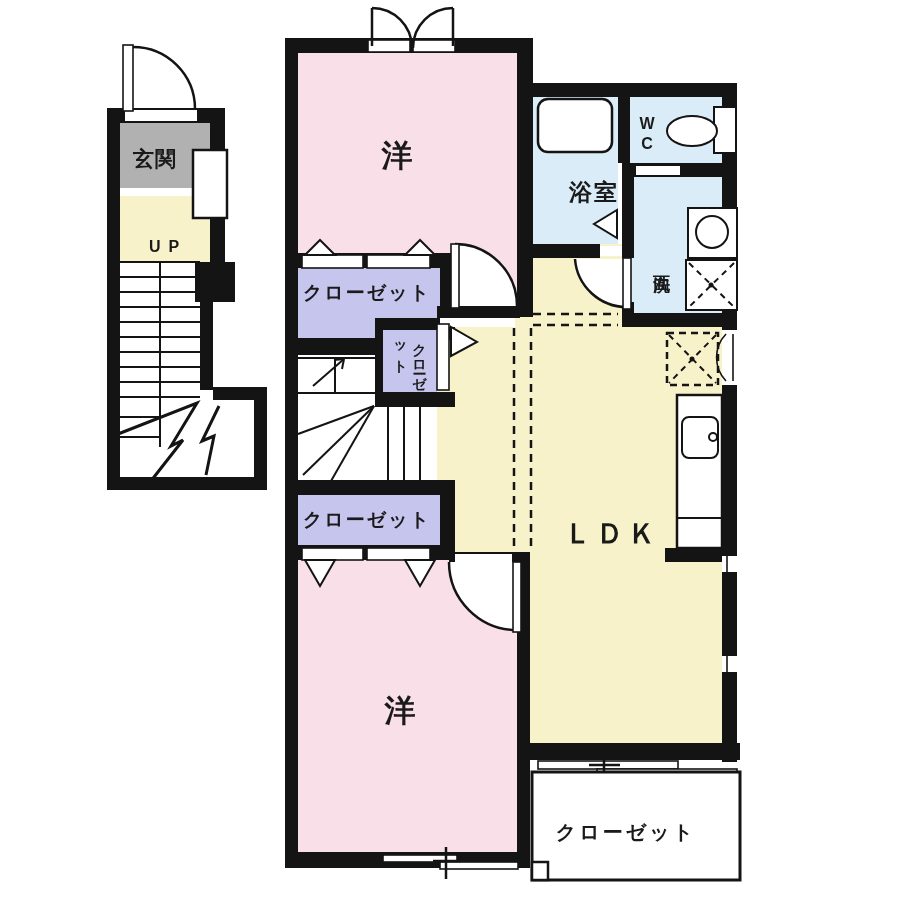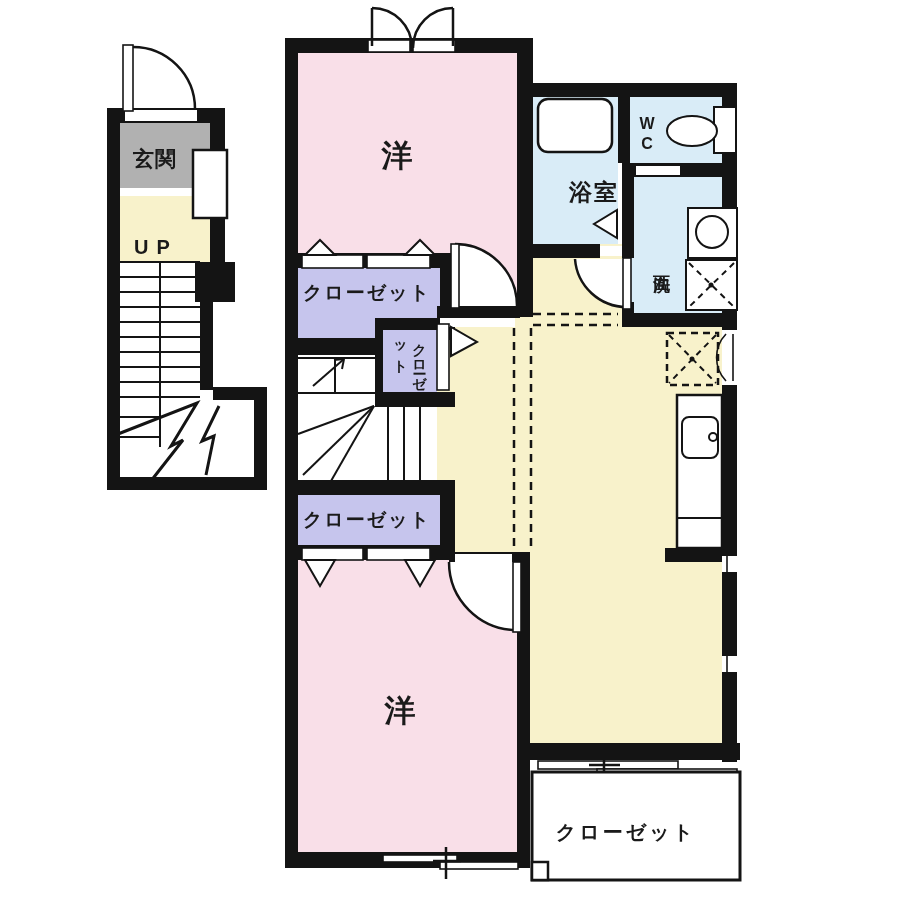--- a/index.html
+++ b/index.html
@@ -278,23 +278,24 @@
     <line class="dash" x1="531" y1="328" x2="531" y2="550"></line>
   </g>
 
   <g>
     <rect x="532" y="772" width="208" height="108" fill="#fff" stroke="#141414" stroke-width="3"></rect>
     <rect class="fix25" x="532" y="862" width="16" height="18"></rect>
   </g>
 </svg>
 
   <div class="lbl" style="left:155px;top:159px;font-size:21px;letter-spacing:1px;">玄関</div>
-  <div class="lbl" style="left:156px;top:247px;font-size:20px;letter-spacing:8px;font-weight:700;">UP</div>
+  <div class="lbl" style="left:168px;top:247px;font-size:16px;letter-spacing:8px;font-weight:700;">UP</div>
   <div class="lbl" style="left:397px;top:156px;font-size:31px;">洋</div>
   <div class="lbl" style="left:367px;top:293px;font-size:19px;letter-spacing:2px;">クローゼット</div>
   <div class="lbl vert" style="left:410px;top:360px;font-size:14px;line-height:19px;height:52px;">クローゼット</div>
   <div class="lbl" style="left:594px;top:192px;font-size:23px;letter-spacing:2px;">浴室</div>
   <div class="lbl" style="left:647px;top:134px;font-size:16px;line-height:20px;width:18px;word-break:break-all;white-space:normal;text-align:center;">WC</div>
   <div class="lbl vert" style="left:661px;top:262px;font-size:17px;line-height:20px;">洗面</div>
+  <div class="lbl" style="left:612px;top:534px;font-size:28px;letter-spacing:4px;font-weight:700;">ＬＤＫ</div>
   <div class="lbl" style="left:367px;top:520px;font-size:19px;letter-spacing:2px;">クローゼット</div>
   <div class="lbl" style="left:400px;top:711px;font-size:31px;">洋</div>
   <div class="lbl" style="left:626px;top:832px;font-size:20px;letter-spacing:3px;">クローゼット</div>
 </div>
 
 </body></html>

